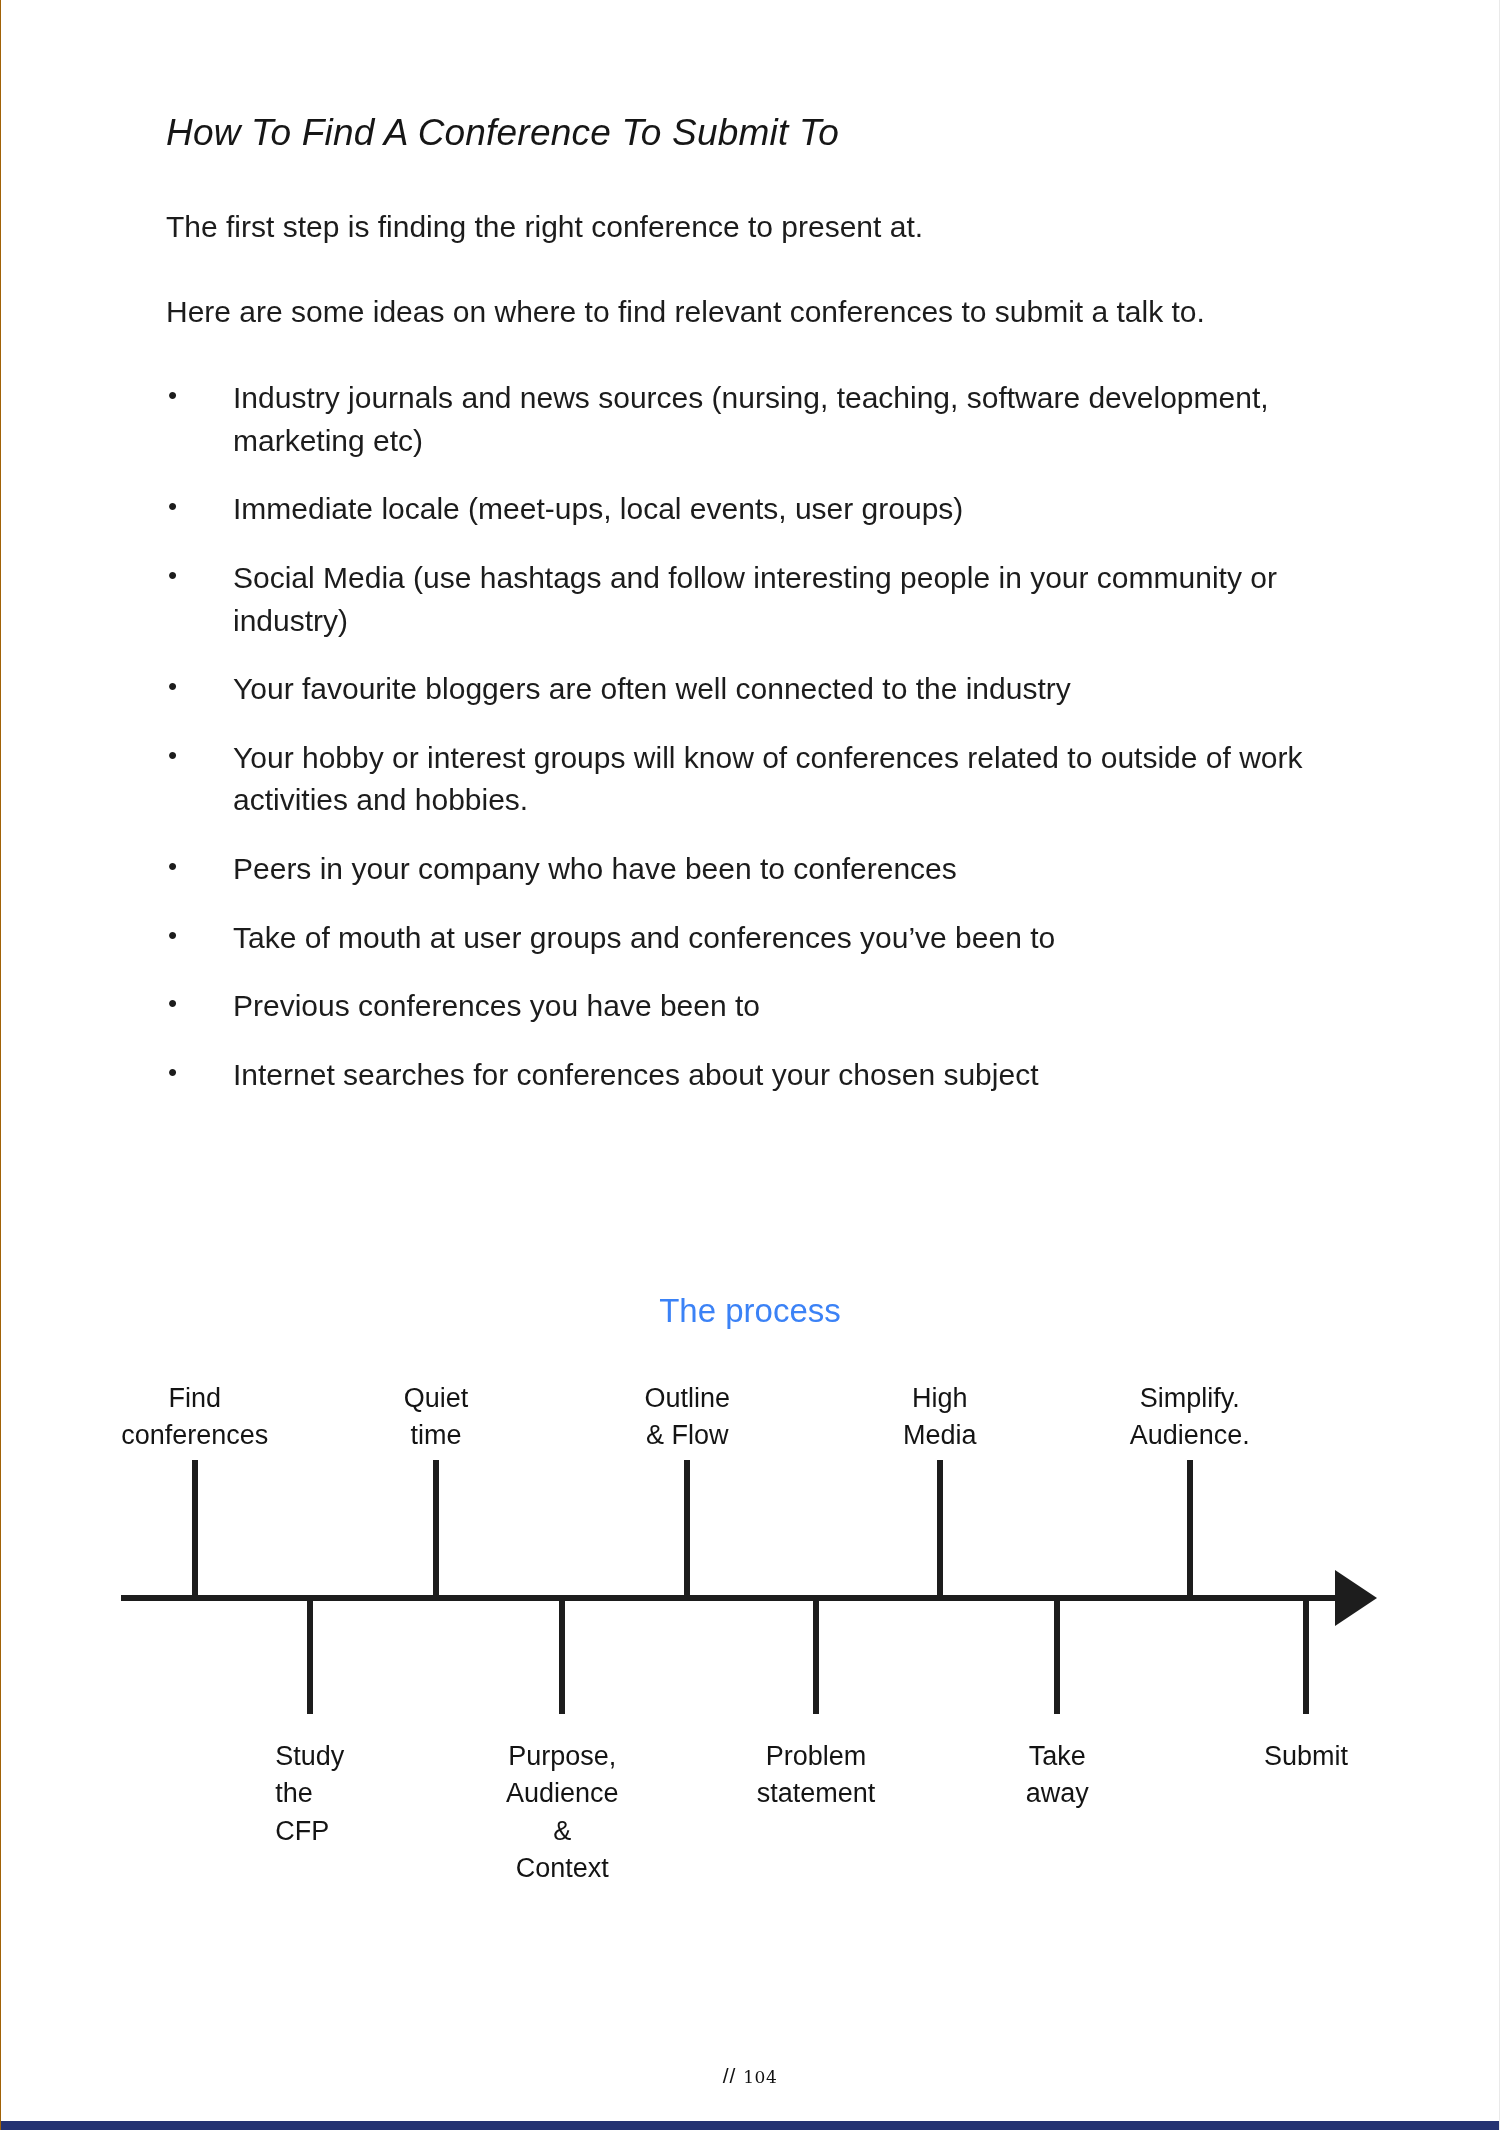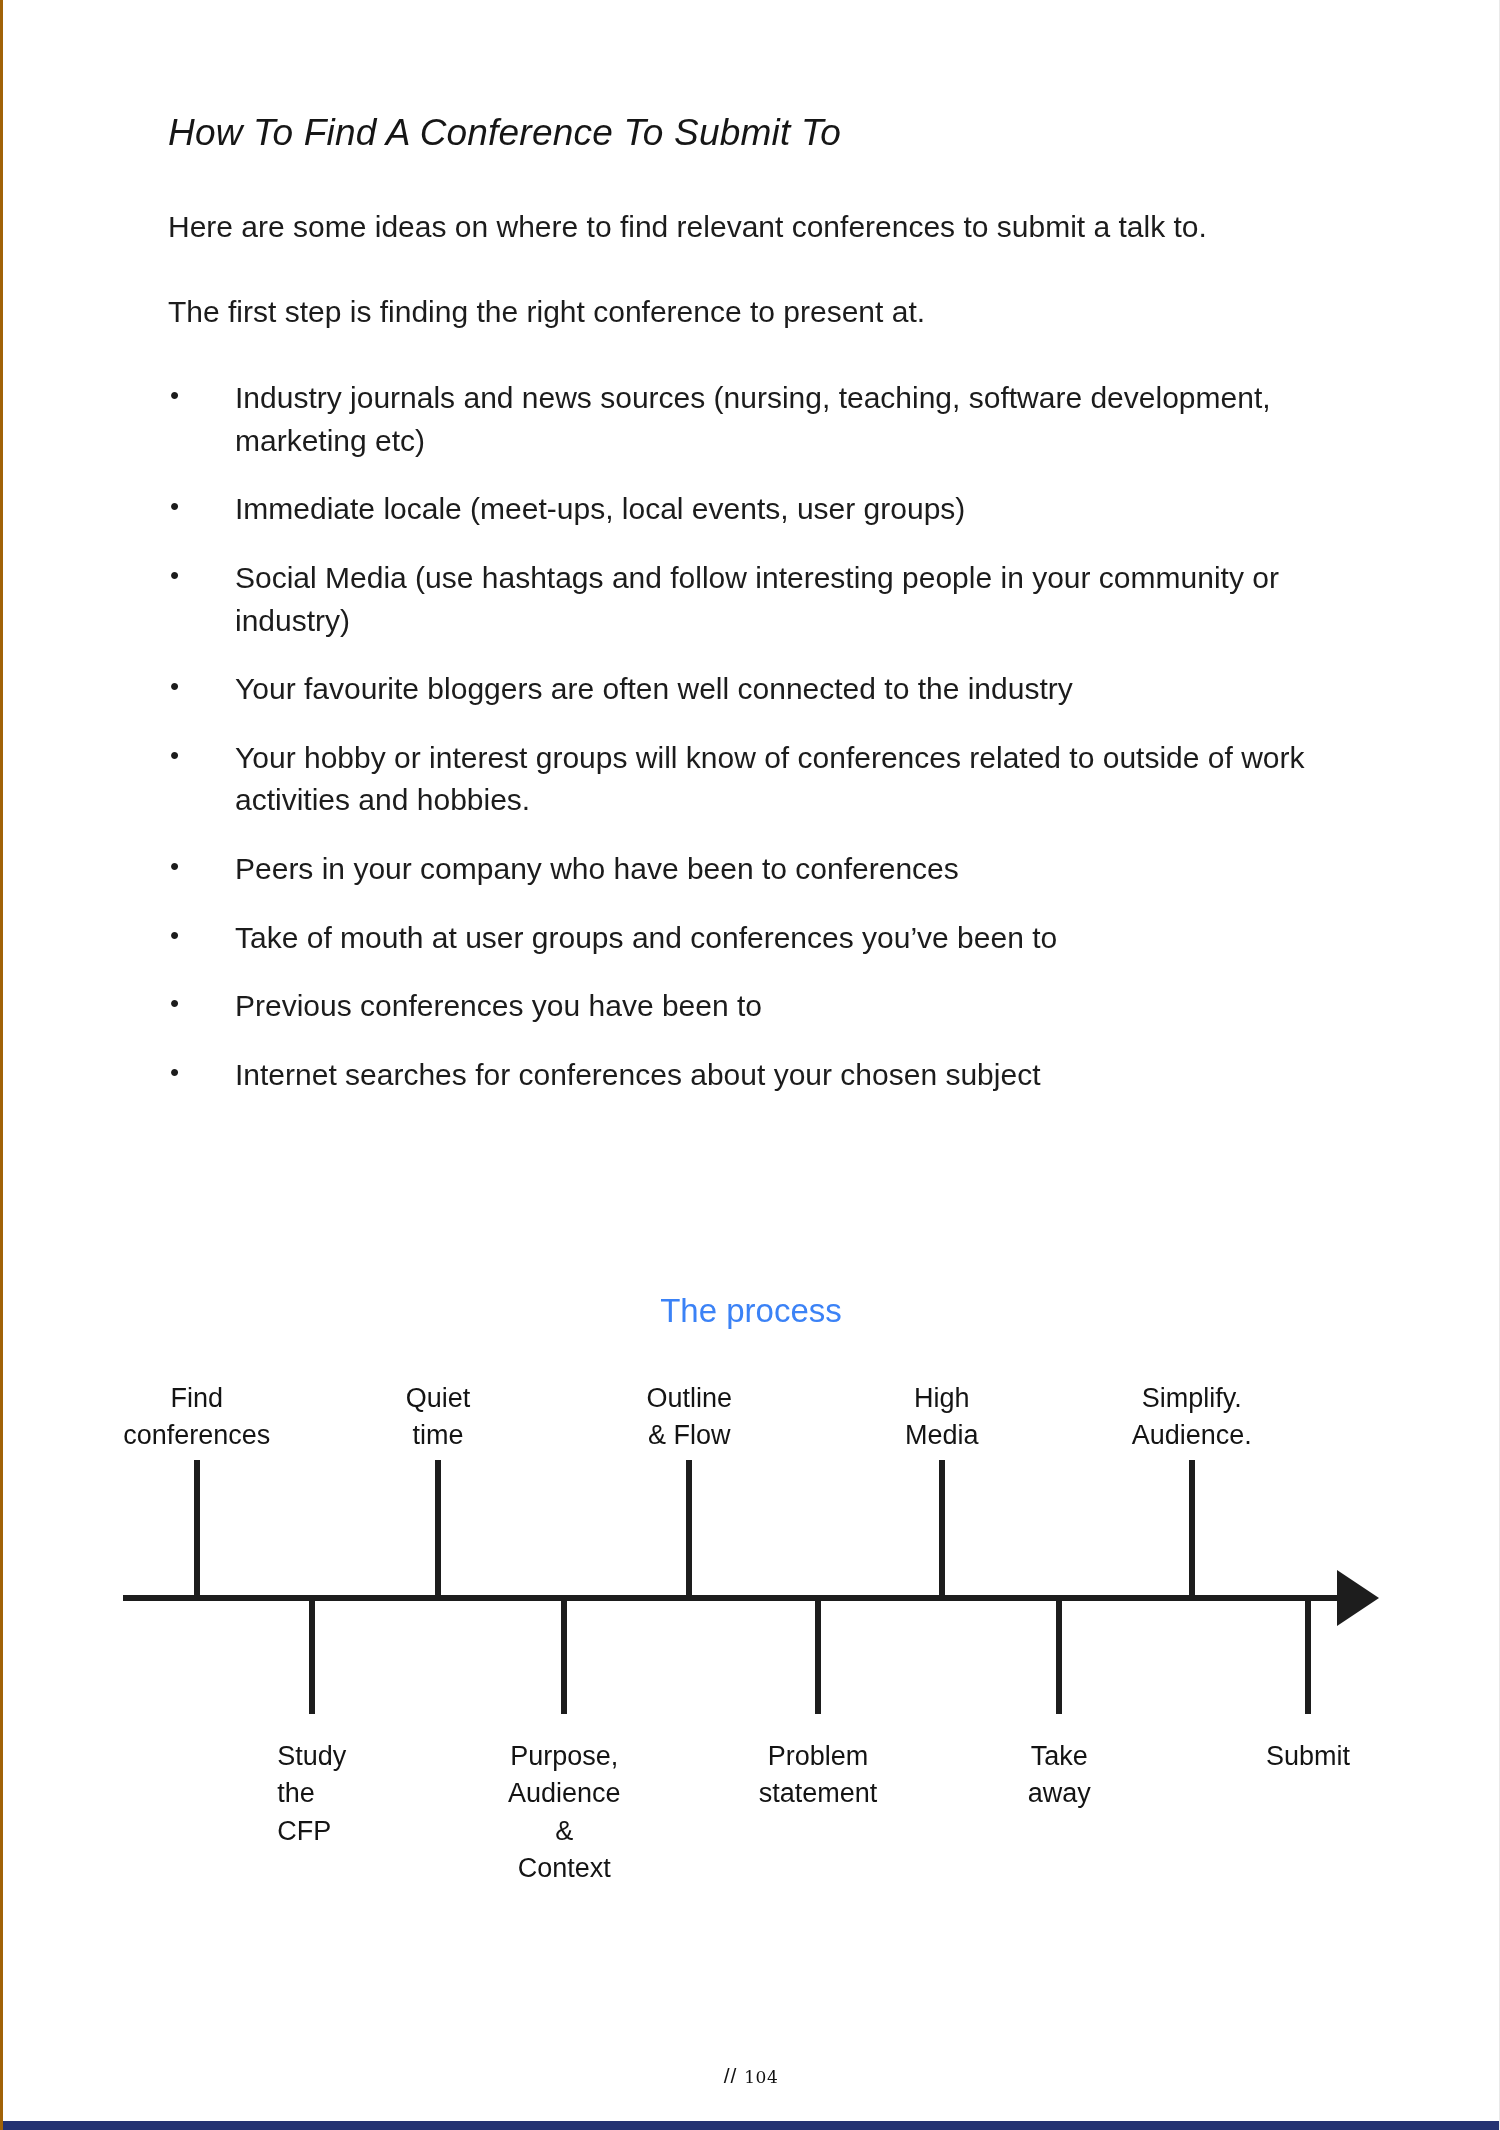--- a/index.html
+++ b/index.html
@@ -7,21 +7,21 @@
   body { font-family: "Liberation Sans", "DejaVu Sans", sans-serif; }
 
   .page {
     position: relative;
     width: 1500px;
     height: 2130px;
     margin: 0 auto;
     background: #ffffff;
     color: #1c1c1c;
     overflow: hidden;
-    border-left: 3px solid #a16207;
+    border-left: 1px solid #a16207;
     border-right: 1px solid #e9e9e9;
   }
 
   .content {
     position: absolute;
     left: 165px;
     top: 112px;
     width: 1190px;
   }
 
@@ -150,22 +150,22 @@
   }
 </style>
 </head>
 <body>
 
 <div class="page">
 
   <main class="content">
     <h1 class="title">How To Find A Conference To Submit To</h1>
 
+    <p class="para">The first step is finding the right conference to present at.</p>
     <p class="para">Here are some ideas on where to find relevant conferences to submit a talk to.</p>
-    <p class="para">The first step is finding the right conference to present at.</p>
 
     <ul class="bullets">
       <li class="bullet">
         <span class="dot">•</span>
         <span>Industry journals and news sources (nursing, teaching, software development, marketing etc)</span>
       </li>
       <li class="bullet">
         <span class="dot">•</span>
         <span>Immediate locale (meet-ups, local events, user groups)</span>
       </li>

